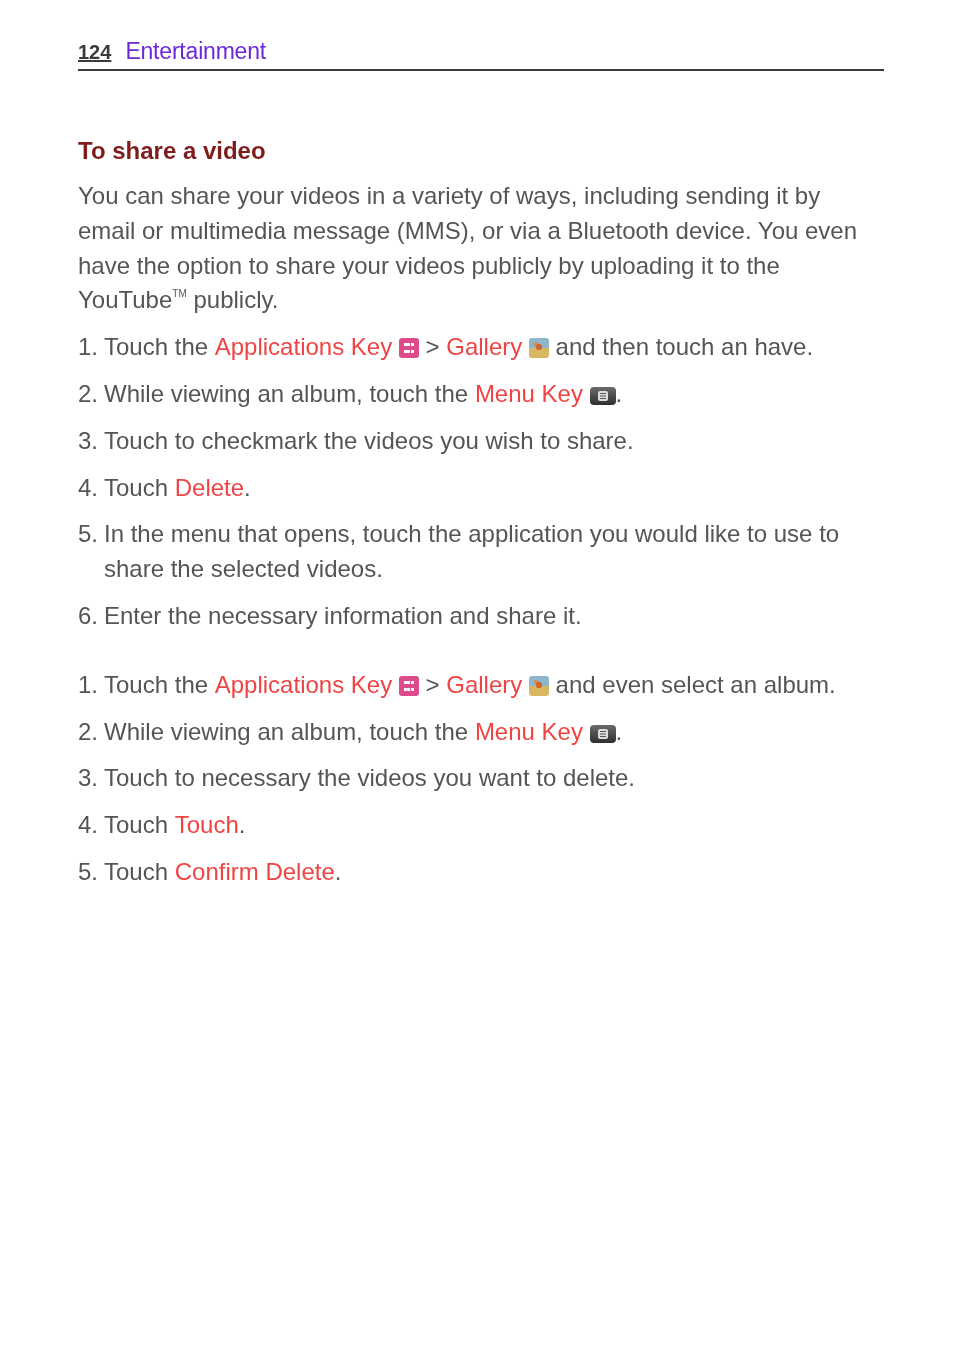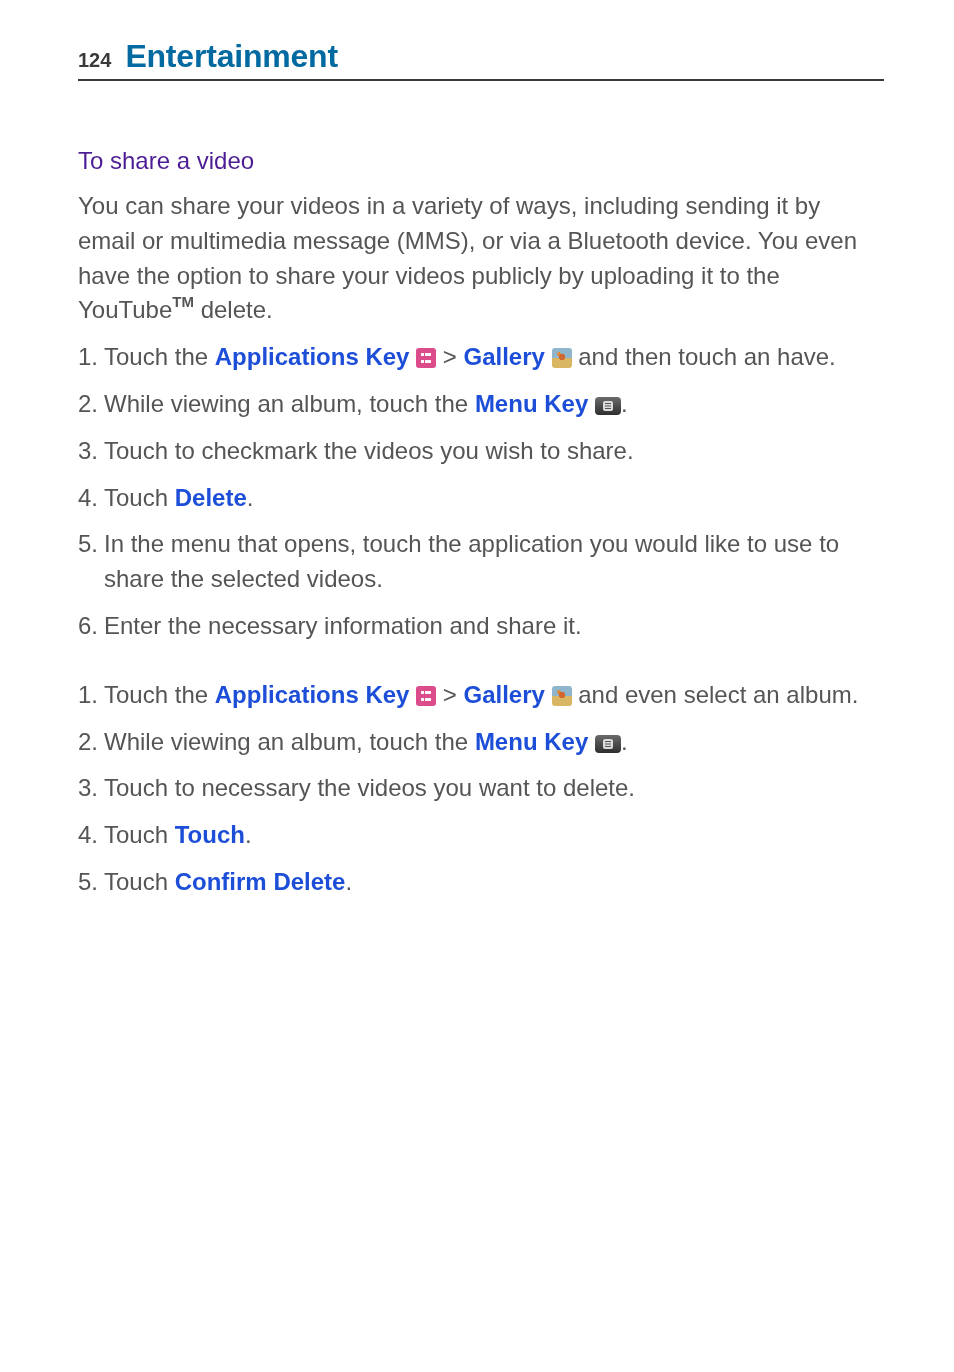--- a/index.html
+++ b/index.html
@@ -18,31 +18,32 @@
     align-items: baseline;
     border-bottom: 2px solid #3a3a3a;
     padding-bottom: 4px;
     margin-bottom: 66px;
   }
   .page-num {
     font-size: 20px;
     font-weight: 700;
     color: #3a3a3a;
     margin-right: 14px;
+    text-decoration: underline;
   }
   .header-title {
-    font-size: 32px;
+    font-size: 23px;
+    font-weight: 400;
+    color: #6d28d9;
+    letter-spacing: -0.2px;
+  }
+  .section-title {
+    color: #7f1d1d;
+    font-size: 24px;
     font-weight: 700;
-    color: #0369a1;
-    letter-spacing: -0.2px;
-  }
-  .section-title {
-    color: #4c1d95;
-    font-size: 24px;
-    font-weight: 400;
     margin-bottom: 14px;
   }
   .para {
     font-size: 24px;
     font-weight: 300;
     line-height: 1.45;
     color: #555;
     margin-bottom: 10px;
   }
   ol.steps {
@@ -62,27 +63,26 @@
   }
   ol.steps > li::before {
     content: counter(step) ".";
     position: absolute;
     left: 0;
     top: 0;
     font-size: 24px;
     font-weight: 300;
     color: #555;
   }
-  .bold { color: #1d4ed8; font-weight: 700; }
+  .bold { color: #ef4444; font-weight: 400; }
   .sup {
-    font-size: 15px;
+    font-size: 10px;
     vertical-align: super;
     position: relative;
     top: -2px;
-    font-weight: bold;
   }
   .icon {
     display: inline-block;
     vertical-align: -3px;
   }
   .apps-icon {
     width: 20px; height: 20px;
     background: #dc4b8a;
     border-radius: 3px;
     position: relative;
@@ -145,21 +145,21 @@
 <div class="page">
 
   <div class="header-row">
     <span class="page-num">124</span>
     <span class="header-title">Entertainment</span>
   </div>
 
   <div class="section-title">To share a video</div>
 
   <p class="para">
-    <span>You can share your videos in a variety of ways, including sending it by email or multimedia message (MMS), or via a Bluetooth device. You even have the option to share your videos publicly by uploading it to the YouTube</span><span class="sup">TM</span><span> delete.</span>
+    <span>You can share your videos in a variety of ways, including sending it by email or multimedia message (MMS), or via a Bluetooth device. You even have the option to share your videos publicly by uploading it to the YouTube</span><span class="sup">TM</span><span> publicly.</span>
   </p>
 
   <ol class="steps">
     <li>
       <span>Touch the </span><span class="bold">Applications Key </span><span class="icon apps-icon"></span><span> &gt; </span><span class="bold">Gallery </span><span class="icon gallery-icon"></span><span> and then touch an have.</span>
     </li>
     <li>
       <span>While viewing an album, touch the </span><span class="bold">Menu Key </span><span class="icon menu-icon"></span><span>.</span>
     </li>
     <li>

